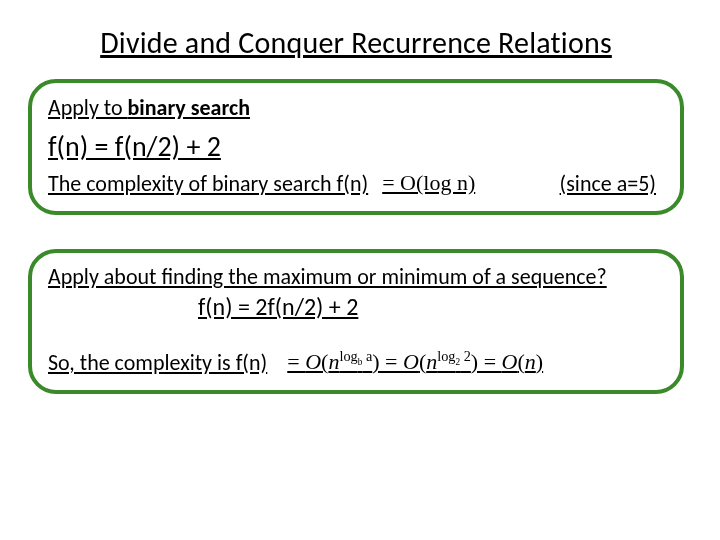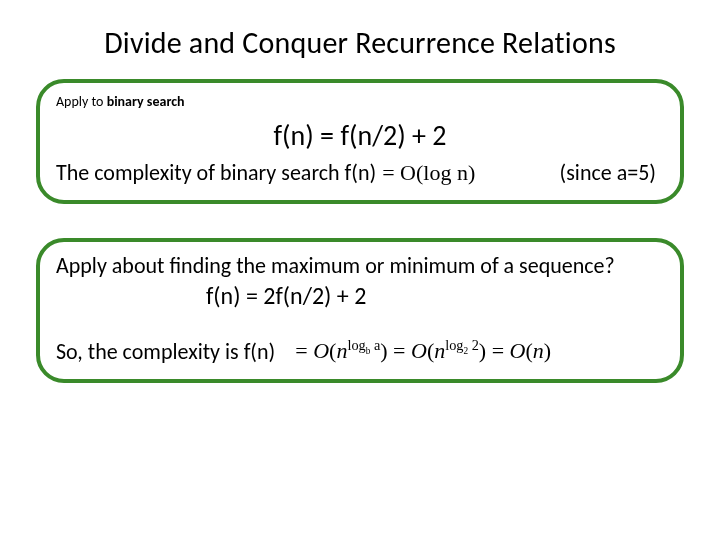--- a/index.html
+++ b/index.html
@@ -9,52 +9,52 @@
     height: 540px;
     background: #ffffff;
     font-family: Calibri, "Segoe UI", Arial, sans-serif;
     color: #000;
   }
   .slide {
     width: 720px;
     height: 428px;
     position: relative;
     box-sizing: border-box;
-    padding: 18px 36px 0 36px;
+    padding: 18px 36px 0 28px;
+    text-decoration: underline;
   }
   .title {
     font-size: 30px;
     font-weight: 400;
     text-align: center;
     margin: 6px 0 18px 0;
     letter-spacing: 0.2px;
   }
   .box {
     border: 4px solid #3a8a2a;
     border-radius: 28px;
     padding: 10px 16px 14px 16px;
     margin-bottom: 34px;
     box-sizing: border-box;
     width: 100%;
   }
   .line {
-    font-size: 14px;
+    font-size: 22px;
     line-height: 1.35;
   }
   .line .bold { font-weight: 700; }
   .formula-center {
     font-size: 28px;
-    text-align: center;
     margin: 6px 0 6px 0;
   }
   .complexity-row {
     display: flex;
-    align-items: flex-end;
+    align-items: center;
     font-size: 22px;
-    gap: 6px;
+    gap: 14px;
   }
   .complexity-row .mid {
     font-family: "Times New Roman", serif;
     font-size: 22px;
   }
   .complexity-row .since {
     margin-left: auto;
     padding-right: 8px;
   }
   .box2 .q {

